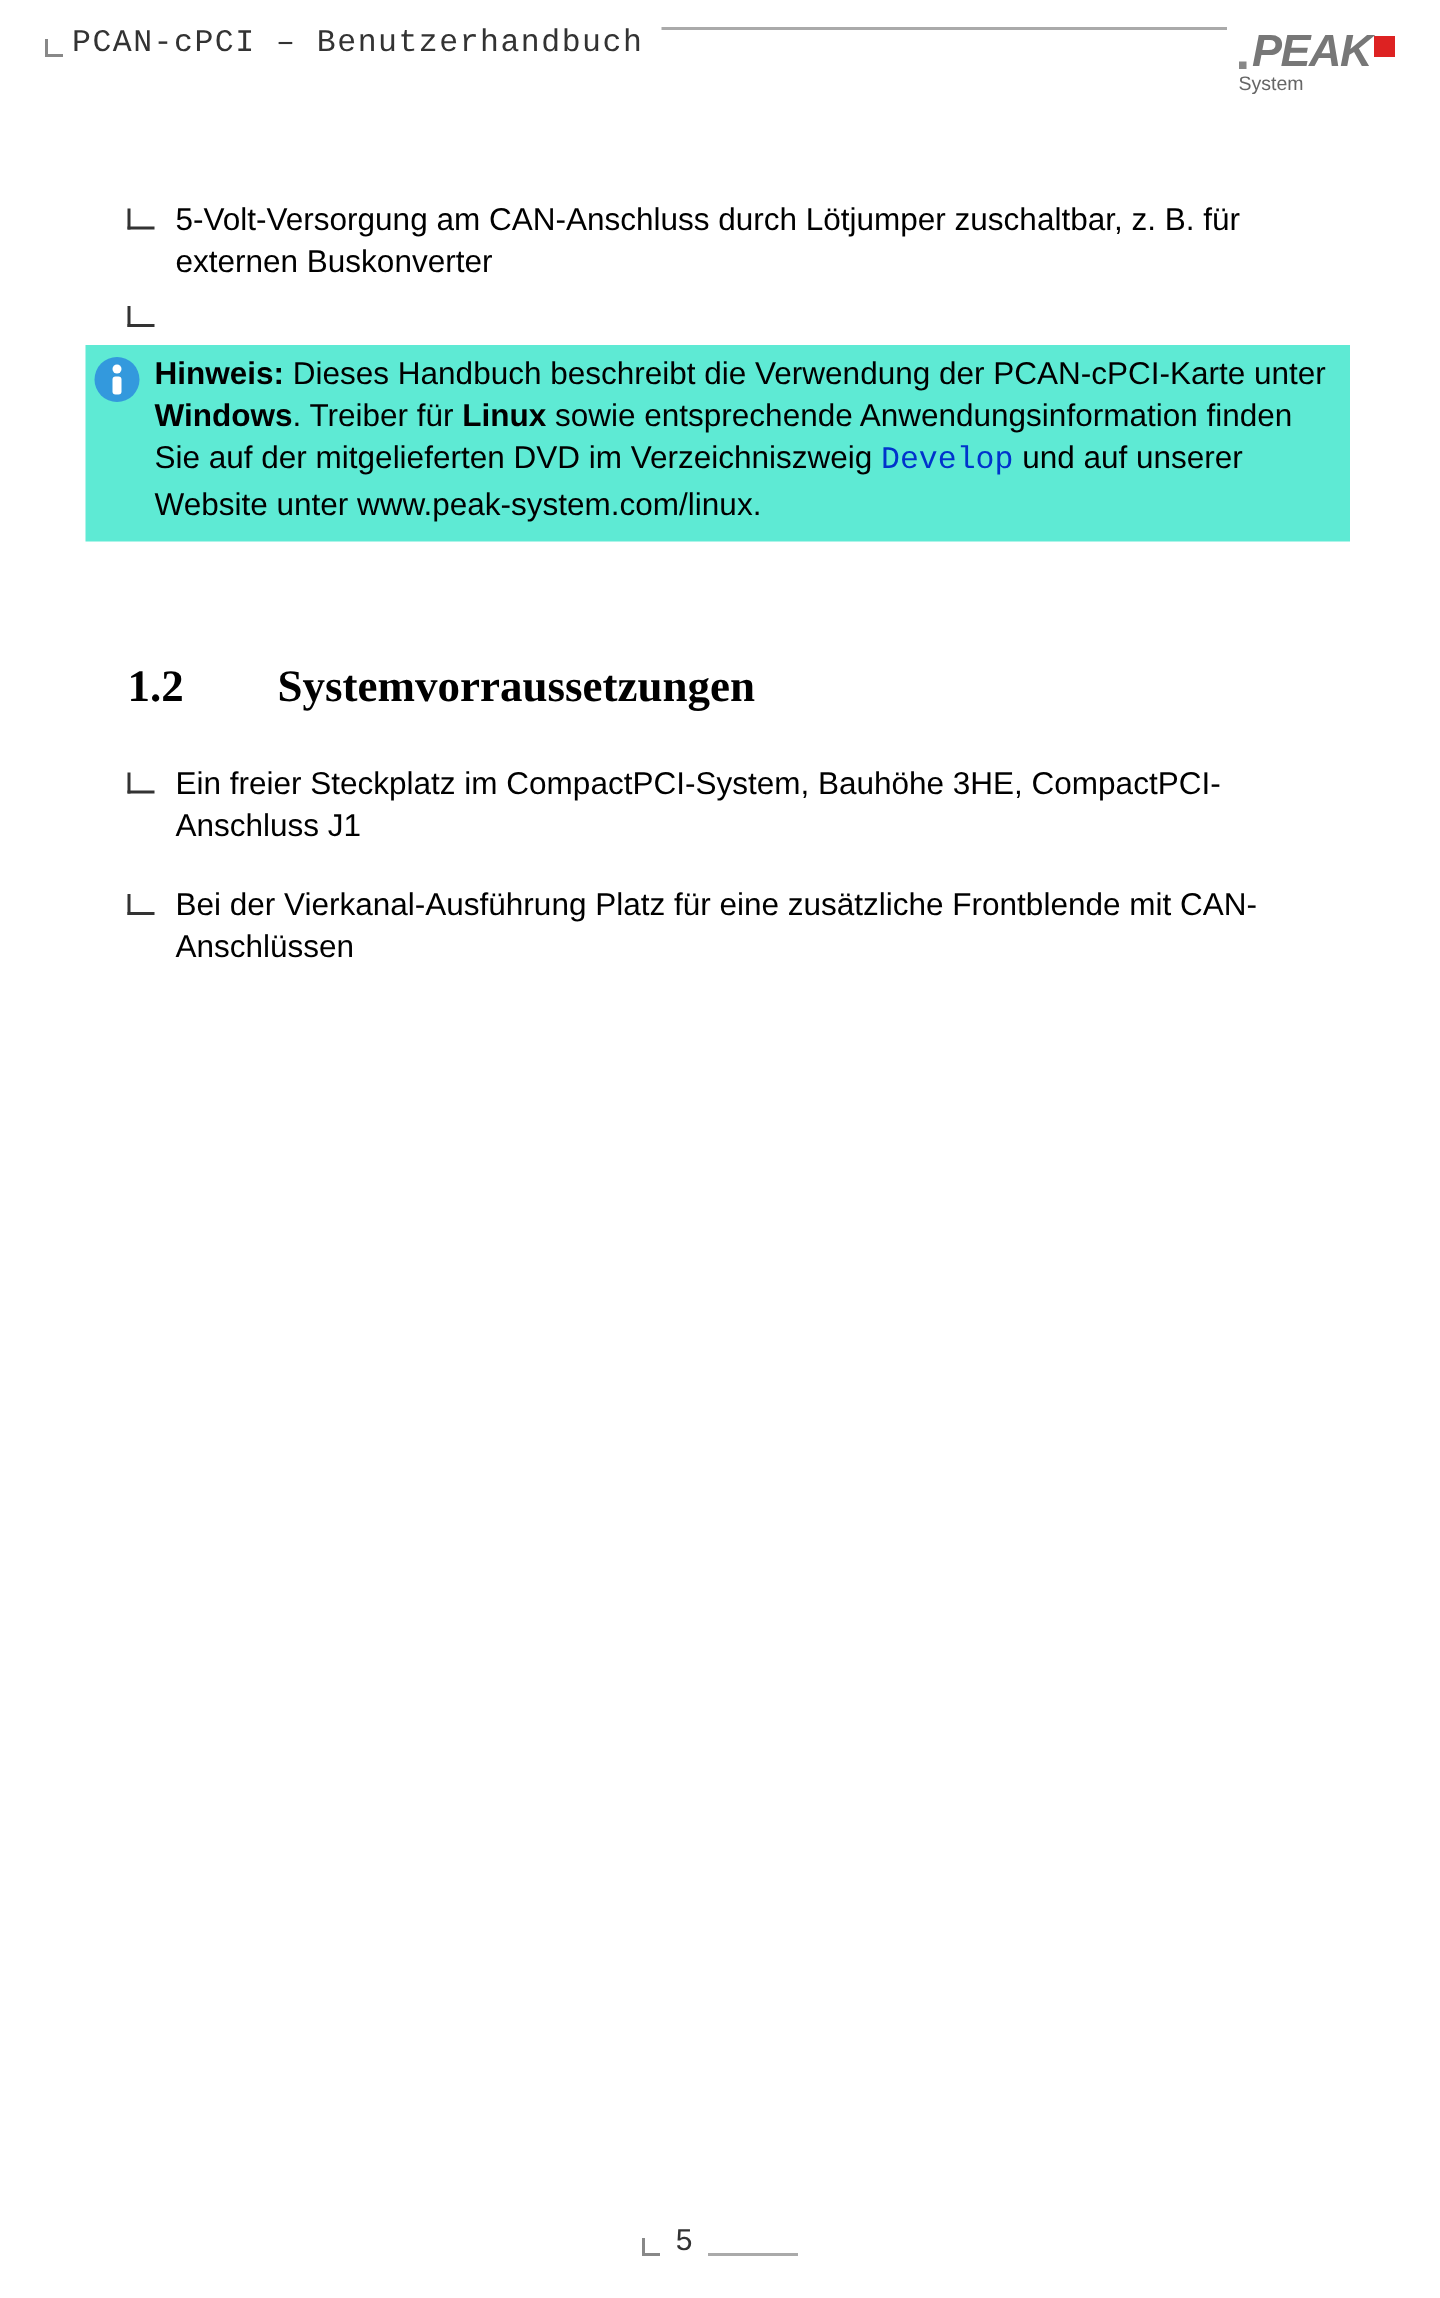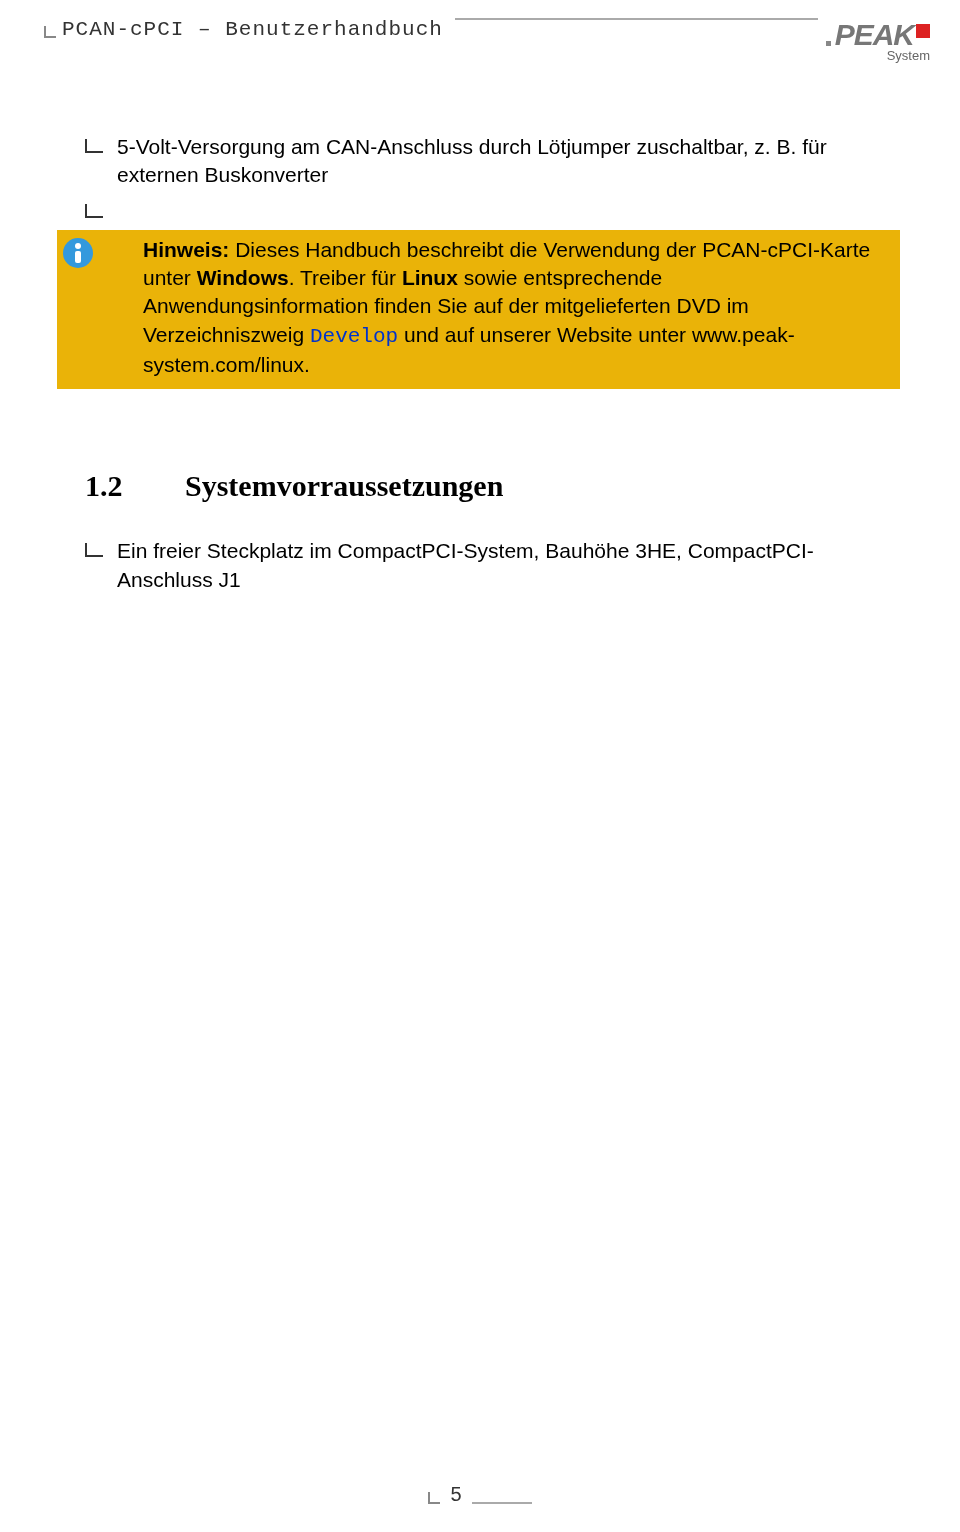--- a/index.html
+++ b/index.html
@@ -7,21 +7,21 @@
     font-family: Arial, Helvetica, sans-serif;
     background: #ffffff;
     width: 960px;
     height: 1532px;
     position: relative;
     color: #000000;
   }
   .header {
     display: flex;
     align-items: flex-start;
-    padding: 18px 30px 0 44px;
+    padding: 18px 30px 0 30px;
     position: relative;
   }
   .header-tick {
     width: 12px;
     height: 12px;
     border-left: 2px solid #888;
     border-bottom: 2px solid #888;
     margin-right: 6px;
     margin-bottom: 2px;
     margin-top: 8px;
@@ -35,21 +35,21 @@
   .header-rule {
     height: 2px;
     background: #aaa;
     flex: 1;
     margin-left: 12px;
     margin-bottom: 4px;
   }
   .logo {
     display: flex;
     flex-direction: column;
-    align-items: flex-end;
+    align-items: flex-start;
     margin-left: 8px;
   }
   .logo-top {
     display: flex;
     align-items: flex-end;
   }
   .logo-dot {
     width: 5px;
     height: 5px;
     background: #888;
@@ -93,27 +93,26 @@
     margin-top: 6px;
     border-left: 2px solid #333;
     border-bottom: 2px solid #333;
   }
   .bullet-text {
     font-size: 21px;
     line-height: 1.35;
     color: #000;
   }
   .note-box {
-    background: #eab308;
+    background: #5eead4;
     display: flex;
     align-items: flex-start;
     padding: 6px 10px 10px 6px;
     margin-top: 12px;
     margin-left: -28px;
-    gap: 40px;
   }
   .info-icon {
     width: 30px;
     height: 30px;
     border-radius: 50%;
     background: #3399dd;
     flex-shrink: 0;
     margin-right: 10px;
     margin-top: 2px;
     position: relative;
@@ -228,20 +227,24 @@
 
   <div class="section-heading">
     <span class="section-num">1.2</span><span>Systemvorraussetzungen</span>
   </div>
 
   <div class="list-2">
     <div class="bullet-item">
       <div class="bullet-icon"></div>
       <div class="bullet-text">Ein freier Steckplatz im CompactPCI-System, Bauhöhe 3HE, CompactPCI-Anschluss J1</div>
     </div>
+    <div class="bullet-item">
+      <div class="bullet-icon"></div>
+      <div class="bullet-text">Bei der Vierkanal-Ausführung Platz für eine zusätzliche Frontblende mit CAN-Anschlüssen</div>
+    </div>
   </div>
 
 </div>
 
 <div class="footer">
   <div class="footer-box">
     <div class="footer-tick"></div>
     <span class="page-num">5</span>
     <div class="footer-rule"></div>
   </div>

